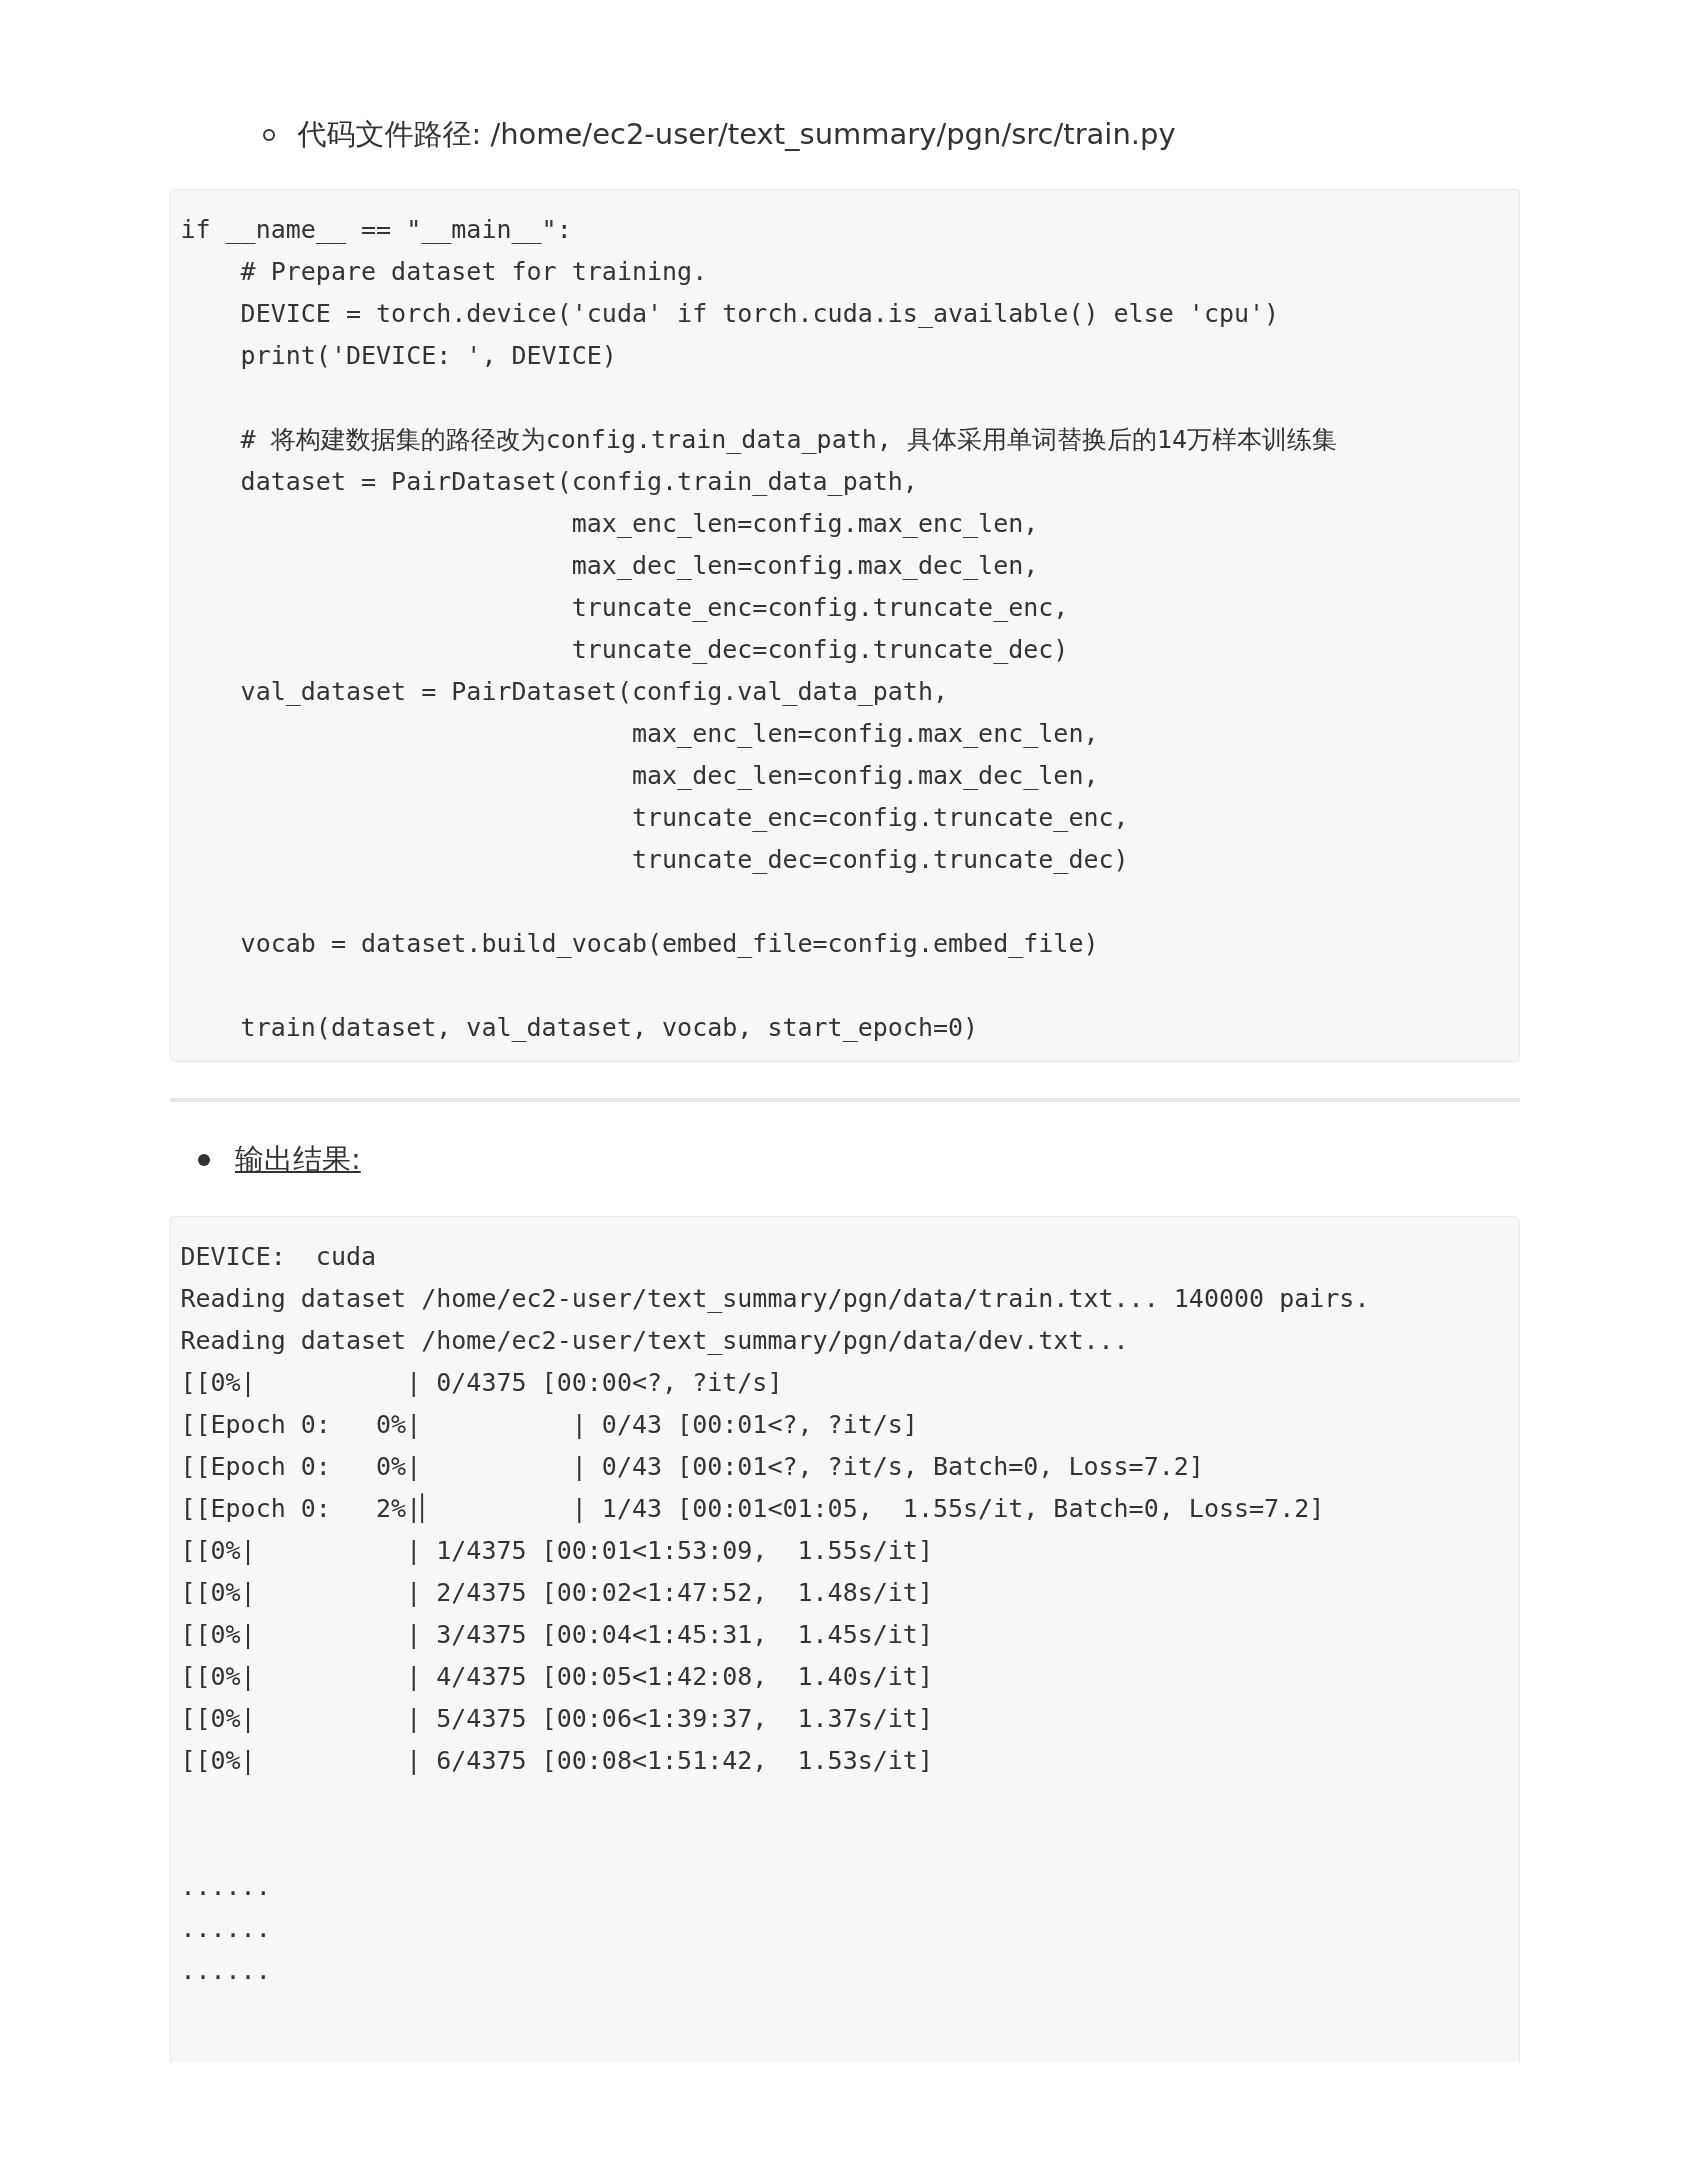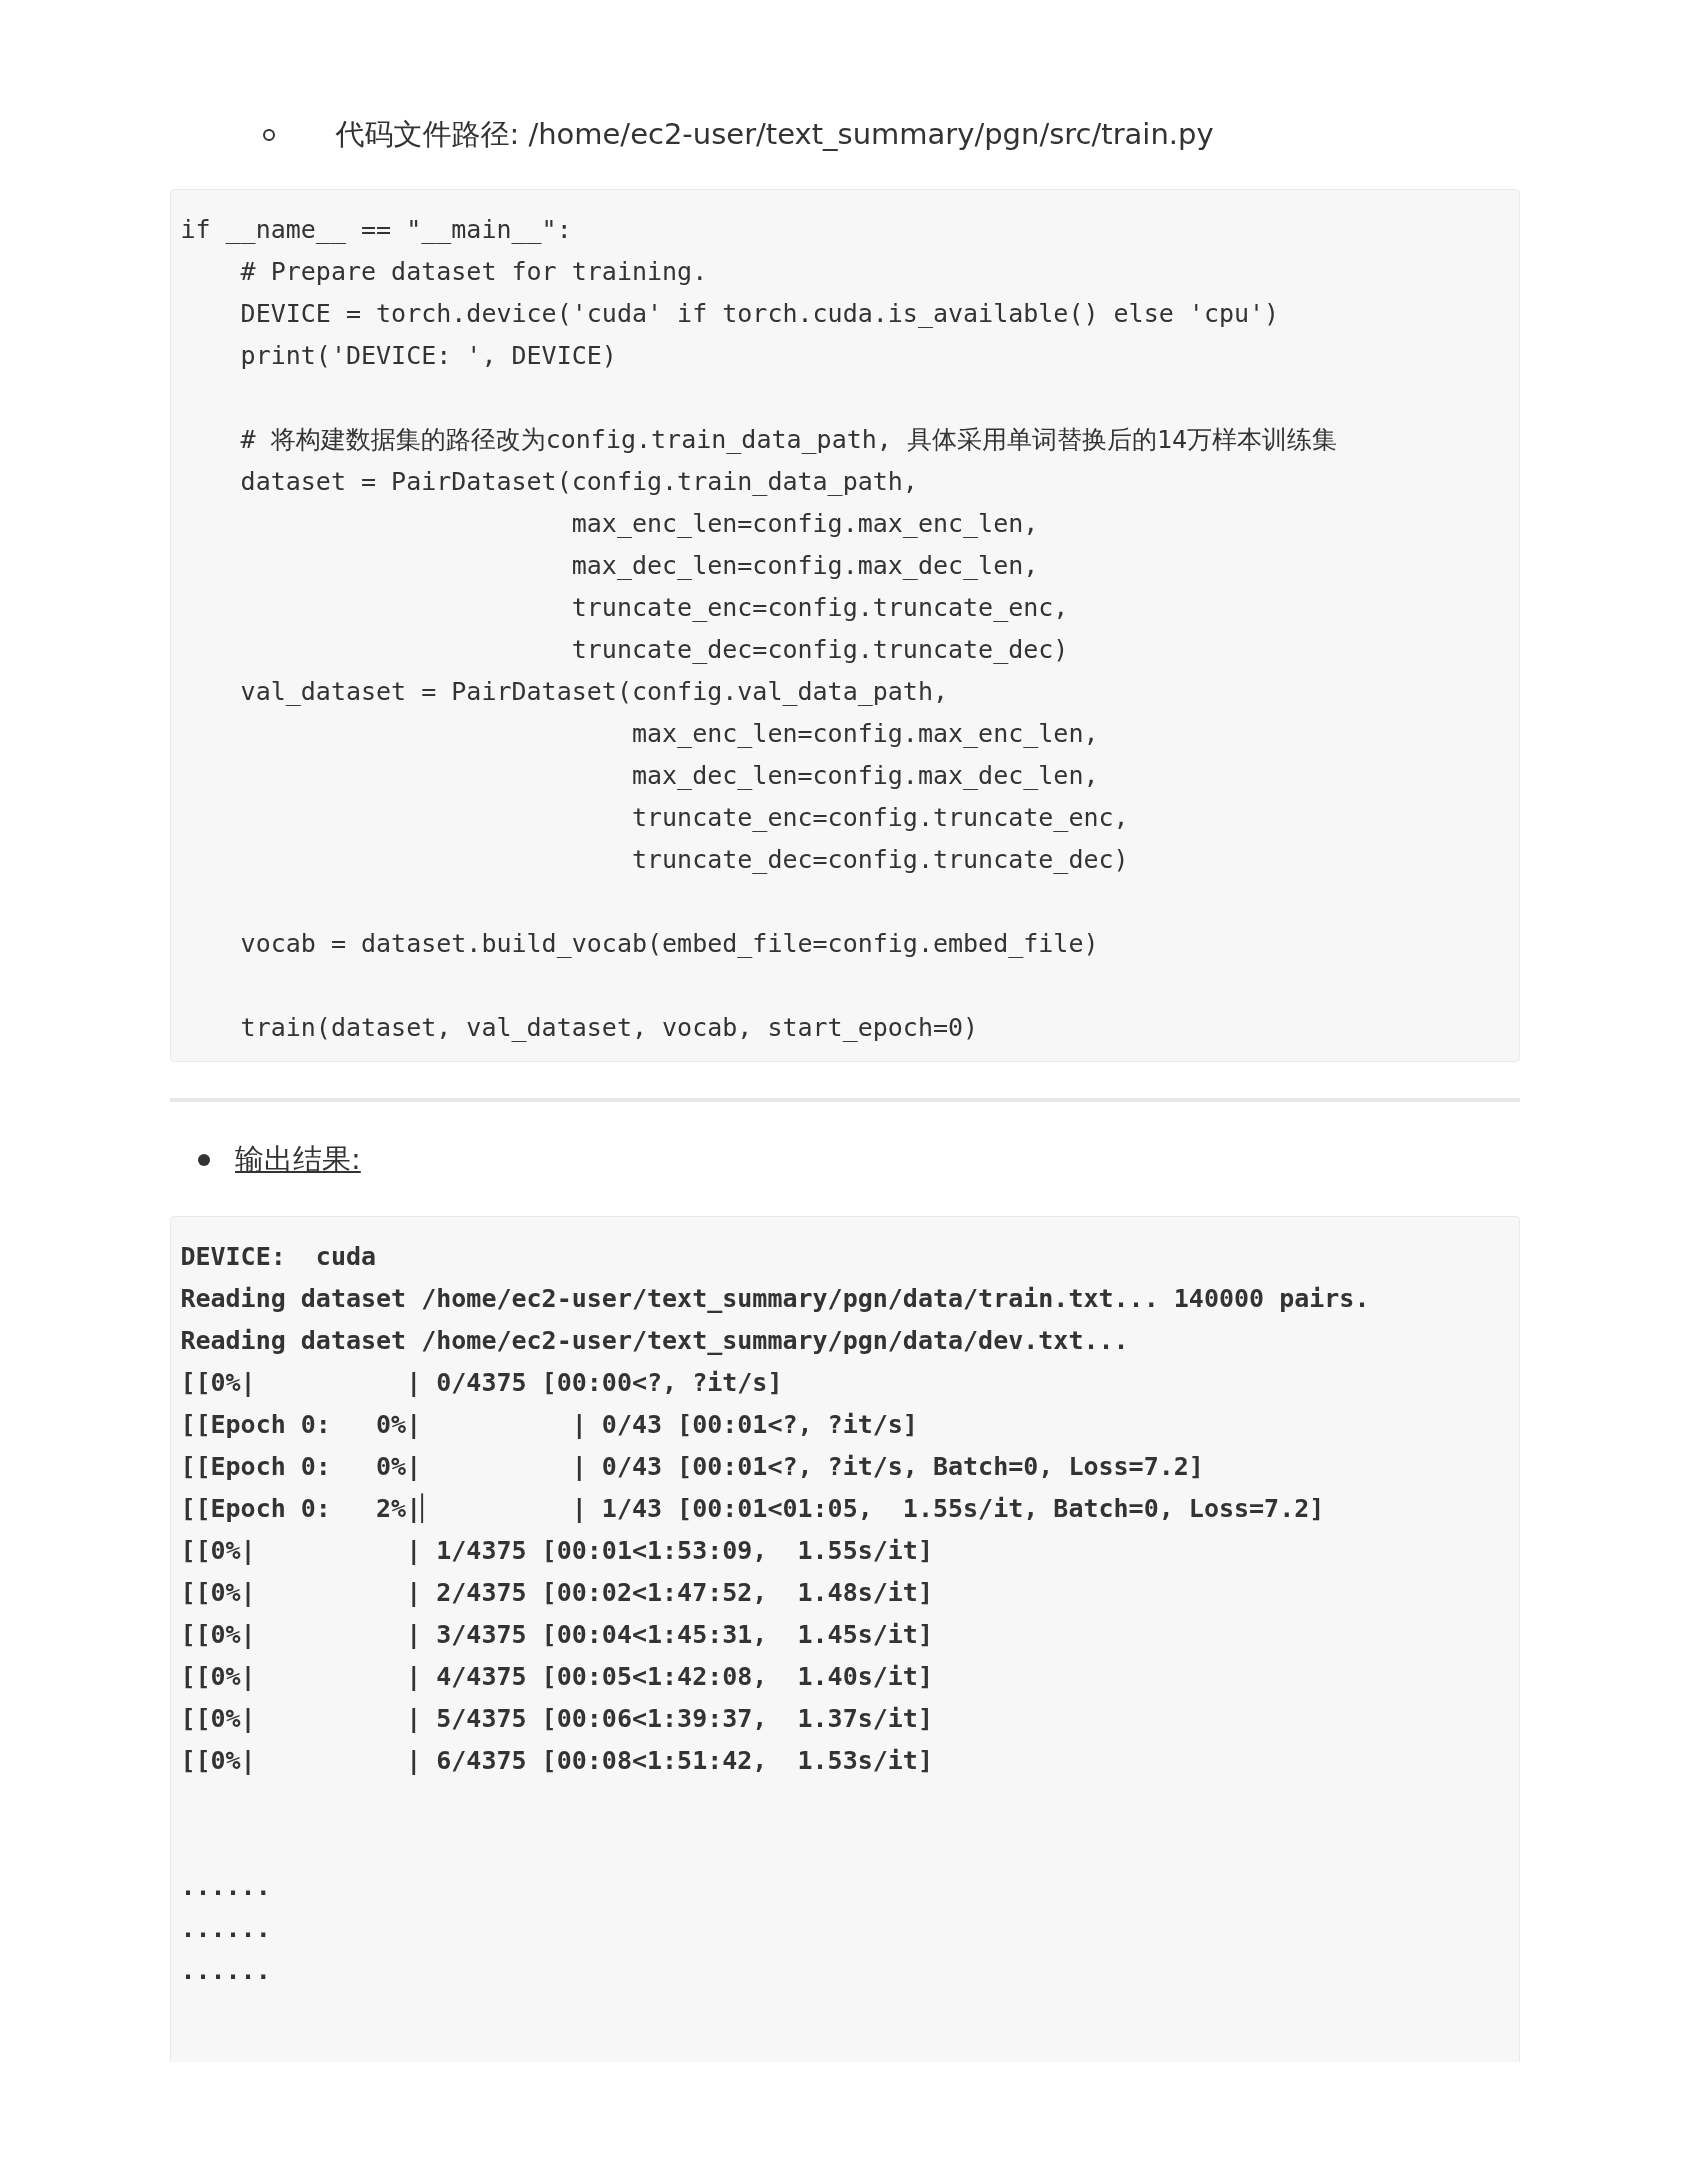--- a/index.html
+++ b/index.html
@@ -1,24 +1,24 @@
 <!DOCTYPE html>
 <html style="font-size:8.8px"><head>
 <meta charset="utf-8">
 <style>
   html, body { margin:0; padding:0; background:#ffffff; }
   body { width:1687px; height:2183px; position:relative; overflow:hidden;
          font-family:"DejaVu Sans","Liberation Sans",sans-serif; color:#333333; }
-  .sub-item { position:absolute; left:259px; top:113px; height:44px; display:flex; align-items:center;gap:38px; }
+  .sub-item { position:absolute; left:259px; top:113px; height:44px; display:flex; align-items:center; }
   .circle-bullet { width:12px; height:12px; border:2.2px solid #333; border-radius:50%; box-sizing:border-box; margin-right:22px; margin-left:4.4px; }
   .item-text { font-size:29px; color:#333; white-space:nowrap; }
   .code-block { position:absolute; left:170px; width:1350px; background:#f7f7f7;
                 border:1.7px solid #e7eaed; border-radius:4.4px; box-sizing:border-box; }
   #code1 { top:189px; height:873px; }
-  #code2 { top:1216px; height:846px; border-bottom:none; border-bottom-left-radius:0; border-bottom-right-radius:0;font-weight:bold; }
+  #code2 { top:1216px; height:846px; border-bottom:none; border-bottom-left-radius:0; border-bottom-right-radius:0; }
   pre { margin:0; position:absolute; left:9.4px; font-family:"DejaVu Sans Mono","Liberation Mono",monospace;
         font-size:25px; line-height:42px; color:#333; white-space:pre; }
   #code1 pre { top:19px; }
   #code2 pre { top:19px; }
   .hr { position:absolute; left:170px; top:1098px; width:1350px; height:4.4px; background:#e7e7e7; }
   .main-item { position:absolute; left:198px; top:1138px; height:44px; display:flex; align-items:center;text-decoration:underline; }
   .disc-bullet { width:12px; height:12px; background:#333; border-radius:50%; margin-right:25px; }
 </style>
 </head>
 <body>

